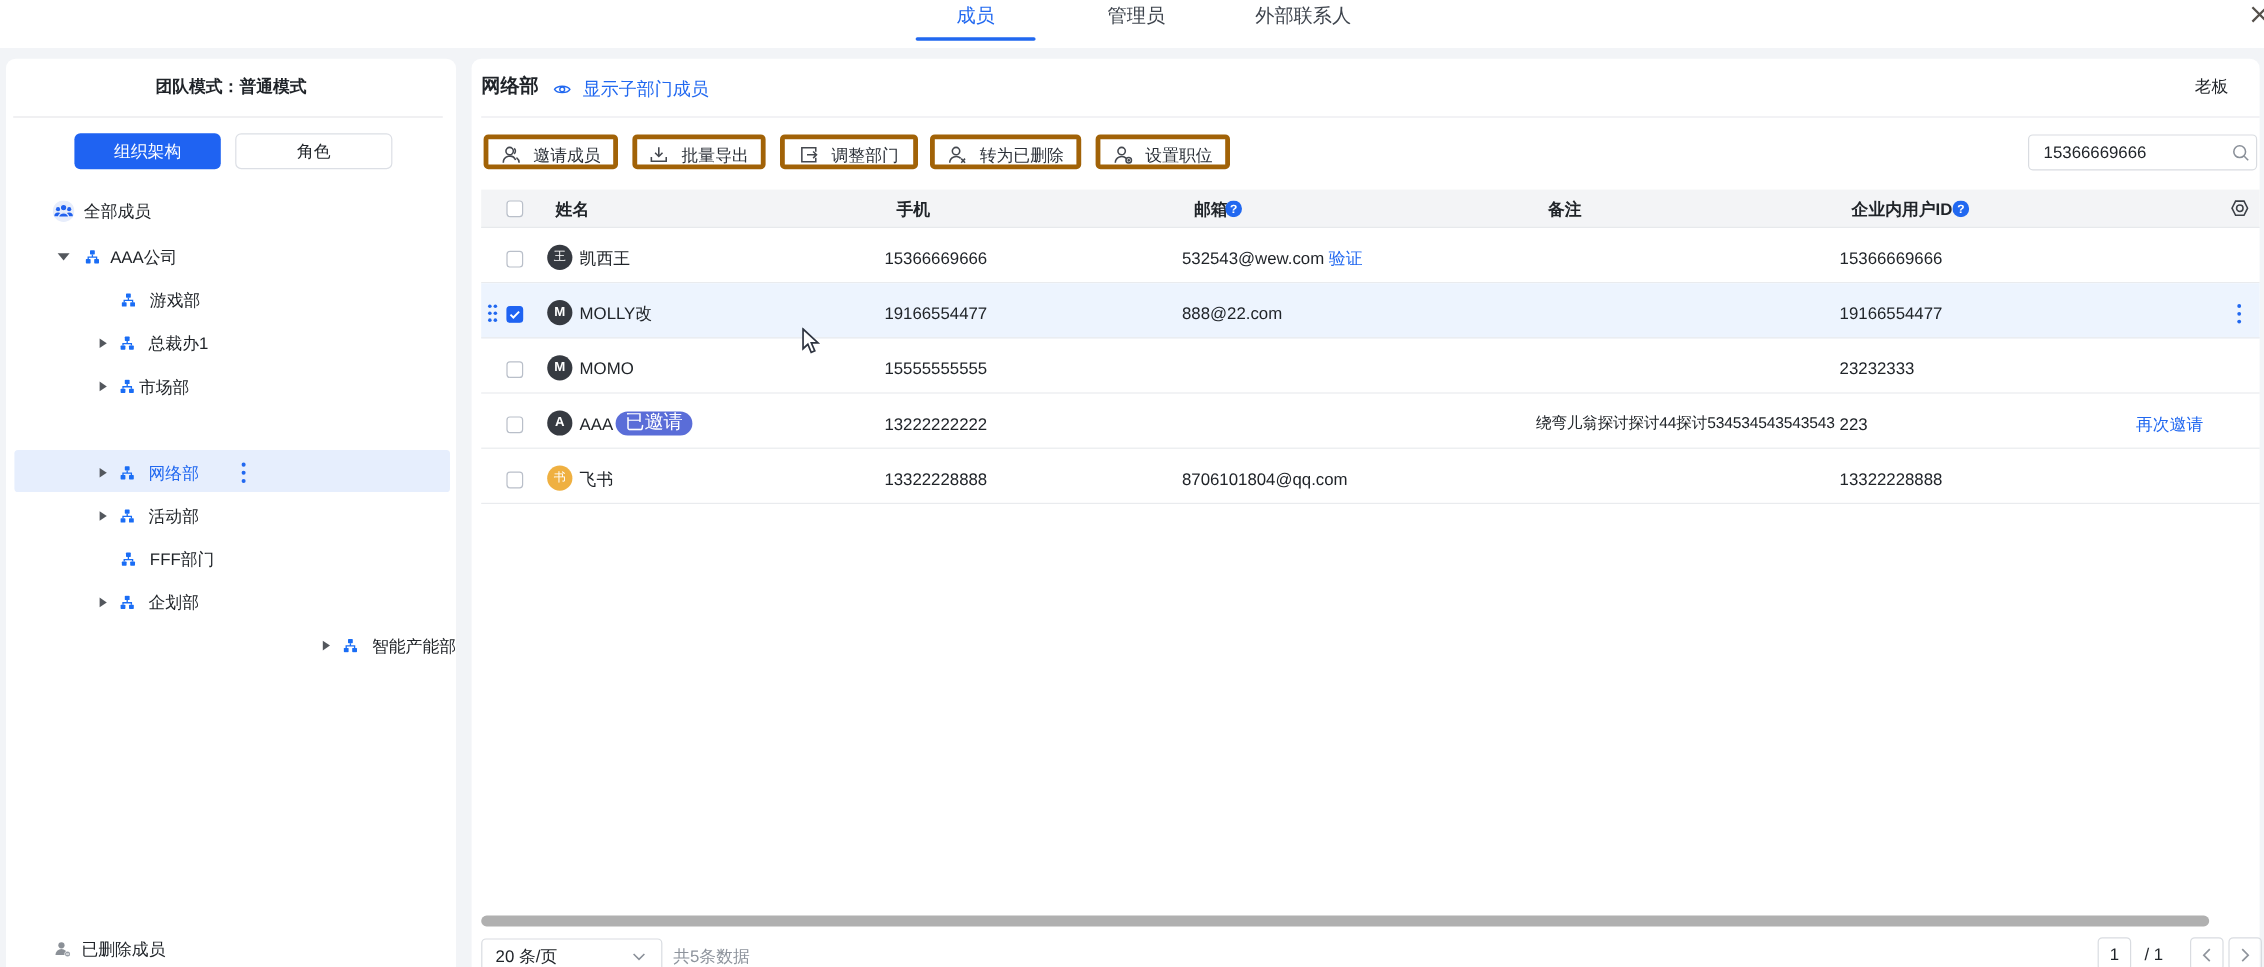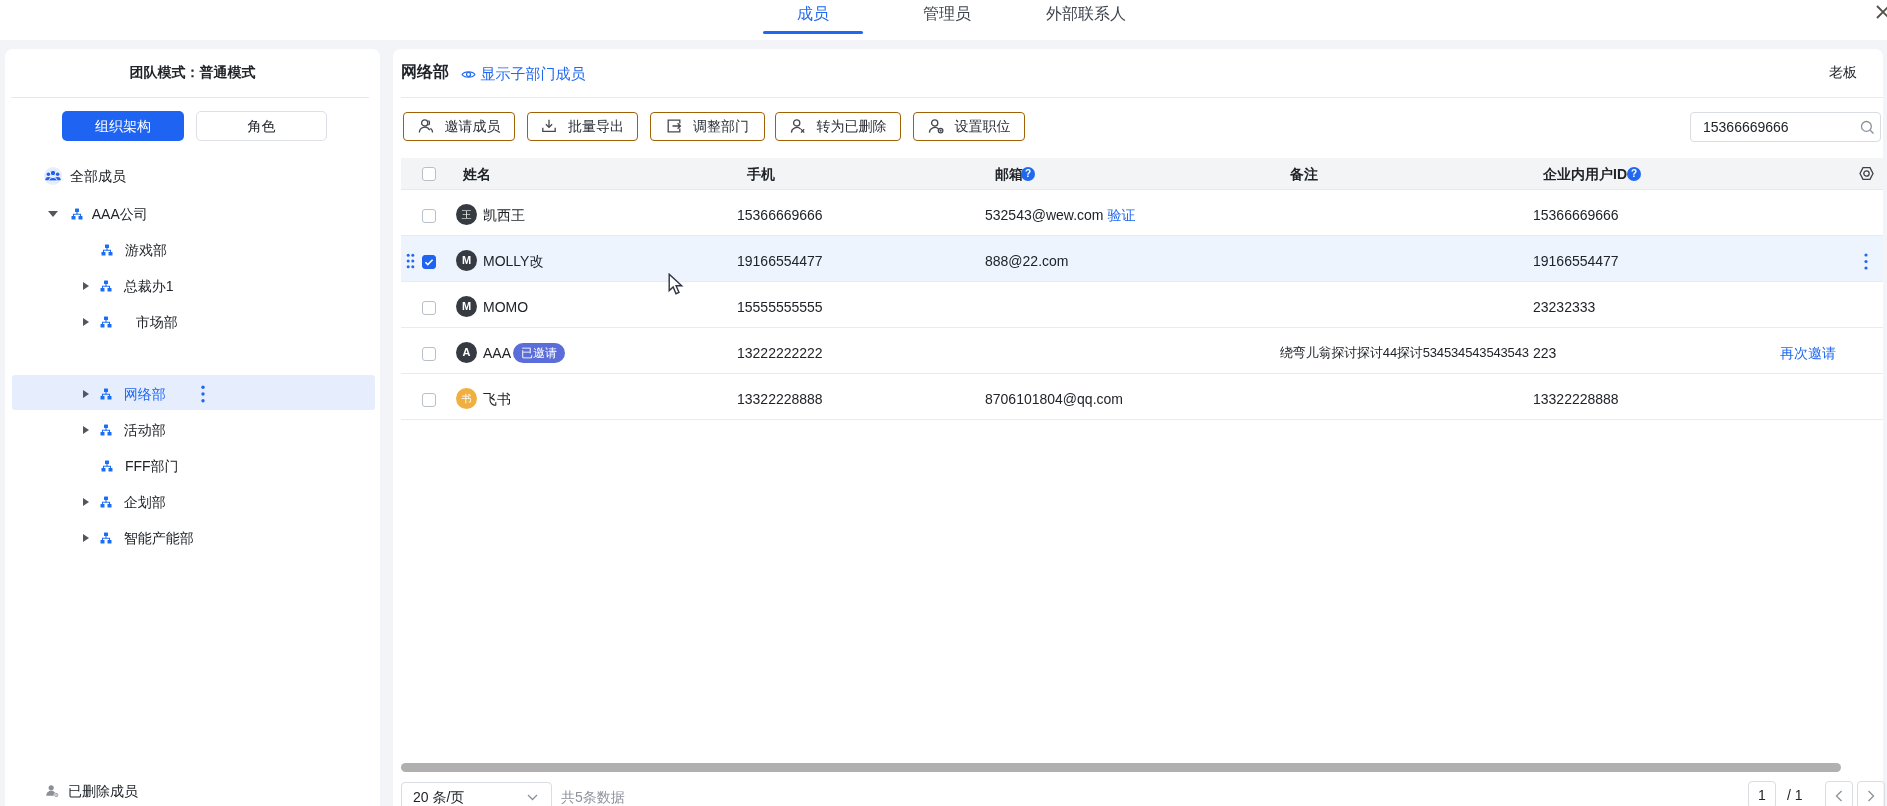--- a/index.html
+++ b/index.html
@@ -24,22 +24,22 @@
 .caret.down { border-left:5px solid transparent; border-right:5px solid transparent; border-top:6px solid #53575d; border-bottom:none; }
 .ic { display:inline-block; vertical-align:middle; }
 .hdr-band { position:absolute; left:8px; top:109px; width:1482px; height:32px; background:#f3f4f6; border-bottom:1px solid #e7e9ec; }
 .hcell { position:absolute; top:109px; height:32px; line-height:32px; font-weight:bold; font-size:14px; color:#202429;margin-left:10px; }
 .row { position:absolute; left:8px; width:1482px; height:46px; border-bottom:1px solid #e9ebee; }
 .cell { position:absolute; top:2px; height:46px; line-height:46px; font-size:14px; color:#202429; white-space:nowrap; }
 .cbx { position:absolute; width:14px; height:14px; border:1px solid #b9bfc9; border-radius:3px; background:#fff; }
 .cbx.on { background:#1f63f2; border-color:#1f63f2; }
 .avatar { position:absolute; width:21px; height:21px; border-radius:50%; background:#363a41; color:#fff; text-align:center; }
 .link { color:#2168f0; }
-.pill { position:absolute; background:#5a6dd8; color:#fff; border-radius:10px; font-size:12px; height:20px; line-height:20px; padding:0 8px; top:15px; }
-.tbtn { position:absolute; top:63px; height:29px; border:1px solid #a16207; border-radius:4px; background:#fff; font-size:14px; color:#2b3038; text-align:center; line-height:27px; white-space:nowrap; }
+.pill { position:absolute; background:#5a6dd8; color:#fff; border-radius:10px; font-size:16px; height:20px; line-height:20px; padding:0 8px; top:15px; }
+.tbtn { position:absolute; top:63px; height:29px; border:4px solid #a16207; border-radius:4px; background:#fff; font-size:14px; color:#2b3038; text-align:center; line-height:27px; white-space:nowrap; }
 .tbtn .ic { vertical-align:-3px; margin-right:7px; }
 .search { position:absolute; left:1297px; top:63px; width:191px; height:30px; border:1px solid #d9dce1; border-radius:4px; background:#fff; font-size:14px; color:#202429; }
 </style>
 </head>
 <body>
 <div class="topbar">
   <div class="tab active" style="left:797px;">成员</div>
   <div class="tab" style="left:923px;">管理员</div>
   <div class="tab" style="left:1046px;">外部联系人</div>
   <div class="underline"></div>
@@ -99,21 +99,21 @@
     <span class="lbl" style="margin-left:8px;">总裁办1</span>
   </div>
   <div class="trow" style="left:0; top:254px; width:375px;">
     <span class="caret" style="margin-left:78px;"></span>
     <svg class="ic dept" style="margin-left:7px;" width="12" height="12" viewBox="0 0 12 12">
         <rect x="4" y="0.5" width="4" height="3.6" rx="0.6" fill="#1a6df5"></rect>
         <rect x="0.5" y="7.9" width="4" height="3.6" rx="0.6" fill="#1a6df5"></rect>
         <rect x="7.5" y="7.9" width="4" height="3.6" rx="0.6" fill="#1a6df5"></rect>
         <path d="M6 4.1v2.2M2.5 8V6.3h7V8" stroke="#1a6df5" stroke-width="1.1" fill="none"></path>
       </svg>
-    <span class="lbl" style="margin-left:20px;">市场部</span>
+    <span class="lbl" style="margin-left:0;">市场部</span>
   </div>
   <div class="trow" style="left:0; top:326px; width:375px; color:#2168f0;">
     <span class="caret" style="margin-left:78px;"></span>
     <svg class="ic dept" style="margin-left:7px;" width="12" height="12" viewBox="0 0 12 12">
         <rect x="4" y="0.5" width="4" height="3.6" rx="0.6" fill="#1a6df5"></rect>
         <rect x="0.5" y="7.9" width="4" height="3.6" rx="0.6" fill="#1a6df5"></rect>
         <rect x="7.5" y="7.9" width="4" height="3.6" rx="0.6" fill="#1a6df5"></rect>
         <path d="M6 4.1v2.2M2.5 8V6.3h7V8" stroke="#1a6df5" stroke-width="1.1" fill="none"></path>
       </svg>
     <span class="lbl" style="margin-left:8px;">网络部</span>
@@ -147,21 +147,21 @@
   <div class="trow" style="left:0; top:434px; width:375px;">
     <span class="caret" style="margin-left:78px;"></span>
     <svg class="ic dept" style="margin-left:7px;" width="12" height="12" viewBox="0 0 12 12">
         <rect x="4" y="0.5" width="4" height="3.6" rx="0.6" fill="#1a6df5"></rect>
         <rect x="0.5" y="7.9" width="4" height="3.6" rx="0.6" fill="#1a6df5"></rect>
         <rect x="7.5" y="7.9" width="4" height="3.6" rx="0.6" fill="#1a6df5"></rect>
         <path d="M6 4.1v2.2M2.5 8V6.3h7V8" stroke="#1a6df5" stroke-width="1.1" fill="none"></path>
       </svg>
     <span class="lbl" style="margin-left:8px;margin-top:32px;">企划部</span>
   </div>
-  <div class="trow" style="left:0; top:470px; width:375px;">
+  <div class="trow" style="left:0; top:470px; width:375px;text-align:right;">
     <span class="caret" style="margin-left:78px;"></span>
     <svg class="ic dept" style="margin-left:7px;" width="12" height="12" viewBox="0 0 12 12">
         <rect x="4" y="0.5" width="4" height="3.6" rx="0.6" fill="#1a6df5"></rect>
         <rect x="0.5" y="7.9" width="4" height="3.6" rx="0.6" fill="#1a6df5"></rect>
         <rect x="7.5" y="7.9" width="4" height="3.6" rx="0.6" fill="#1a6df5"></rect>
         <path d="M6 4.1v2.2M2.5 8V6.3h7V8" stroke="#1a6df5" stroke-width="1.1" fill="none"></path>
       </svg>
     <span class="lbl" style="margin-left:8px;">智能产能部</span>
   </div>
   <div class="trow" style="left:0; top:723px; width:375px;">
@@ -174,21 +174,21 @@
         <circle cx="11.3" cy="11" r="2.1" fill="#9aa0a8"></circle>
         <rect x="10" y="10.6" width="2.6" height="0.9" fill="#fff"></rect>
       </svg>
     <span class="lbl" style="margin-left:4px;">已删除成员</span>
   </div>
 </div>
 
 <div class="main">
 
   <div class="abs" style="left:8px; top:13px; font-size:16px; font-weight:bold;">网络部</div>
-  <div class="abs" style="left:68px; top:16px;">
+  <div class="abs" style="left:68px; top:16px;font-family:Liberation Mono, monospace;">
     <svg width="15" height="13" viewBox="0 0 15 13" style="vertical-align:-2px;">
         <path d="M1.1 6.5C3.2 2.9 11.8 2.9 13.9 6.5C11.8 10.1 3.2 10.1 1.1 6.5Z" stroke="#2168f0" stroke-width="1.2" fill="none"></path>
         <circle cx="7.5" cy="6.5" r="2" stroke="#2168f0" stroke-width="1.2" fill="none"></circle>
       </svg>
     <span class="link" style="font-size:15px;">显示子部门成员</span>
   </div>
   <div class="abs" style="right:26px; top:15px; font-size:14px;">老板</div>
   <div class="abs" style="left:8px; top:48px; width:1482px; height:1px; background:#e9eaee;"></div>
 
   <div class="tbtn" style="left:10px; width:112px;">

